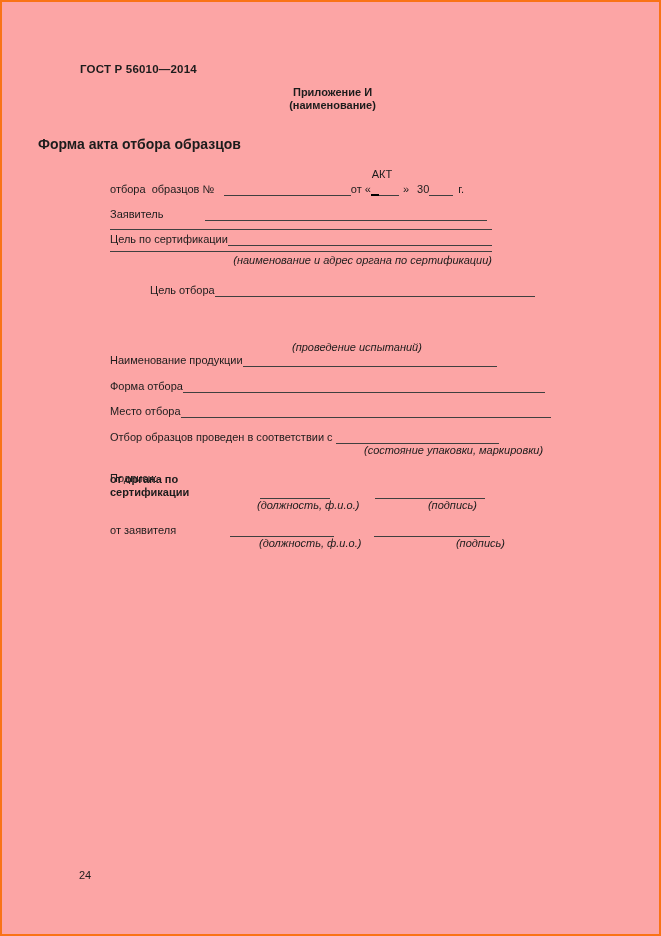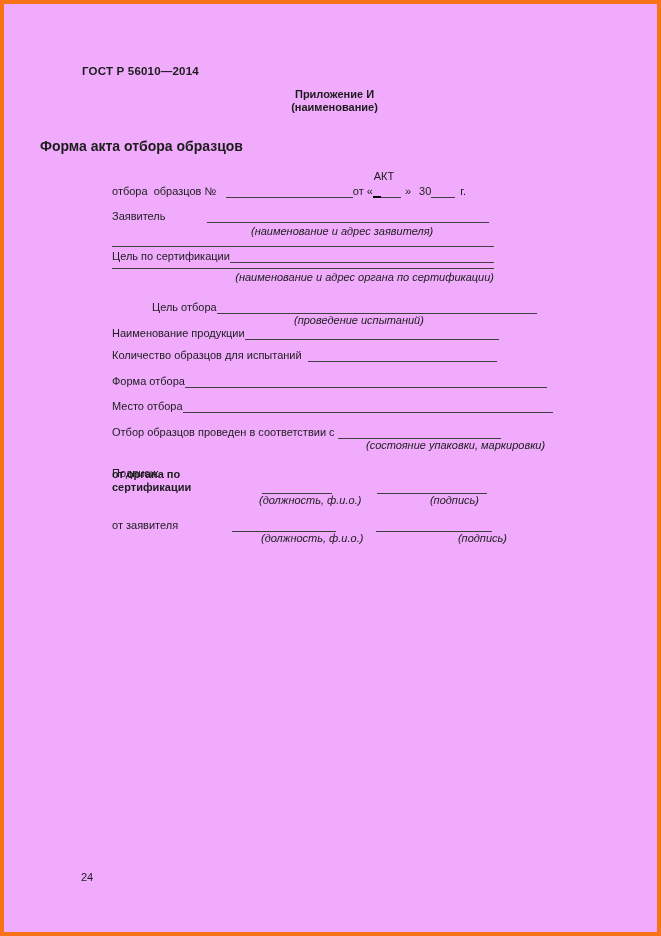--- a/index.html
+++ b/index.html
@@ -1,22 +1,22 @@
 <!DOCTYPE html>
 <html><head>
 <meta charset="utf-8">
 <style>
   html, body { margin: 0; padding: 0; background: #ffffff; }
   .page {
     position: relative;
     width: 661px;
     height: 936px;
     box-sizing: border-box;
-    background: #f0abfc;
-    border: 4px solid #f97316;
+    background: #fca5a5;
+    border: 2px solid #f97316;
     font-family: "Liberation Sans", sans-serif;
     font-size: 11px;
     color: #1c1c1c;
     overflow: hidden;
   }
   .pre { white-space: pre; }
 
   .gost-header {
     position: absolute;
     left: 78px;
@@ -105,52 +105,45 @@
       <span style="margin-left:4px;">»</span>
       <span style="margin-left:8px;">30</span>
       <span class="blank" style="width:24px;"></span>
       <span style="margin-left:5px;">г.</span>
     </div>
 
     <div class="row" style="width:377px; margin-top:12px;gap:36px;">
       <span>Заявитель</span>
       <span class="blank grow" style="margin-left:5px;"></span>
     </div>
-    <div class="row caption" style="margin-top:2px; padding-left:139px;">
-      <span>(наименование и адрес заявителя)</span>
-    </div>
 
     <div class="fullline" style="width:382px; height:6px; margin-top:2px;"></div>
 
     <div class="row" style="width:382px; margin-top:3px;">
       <span>Цель по сертификации</span>
       <span class="blank grow"></span>
     </div>
     <div class="fullline" style="width:382px; height:4px; margin-top:1px;"></div>
     <div class="row caption" style="width:382px; margin-top:2px; justify-content:flex-end;">
       <span>(наименование и адрес органа по сертификации)</span>
     </div>
 
     <div class="row" style="width:385px; margin-top:17px;padding-left:40px;">
       <span>Цель отбора</span>
       <span class="blank grow"></span>
     </div>
-    <div class="row caption" style="padding-left:182px;">
+    <div class="row caption" style="padding-left:182px;margin-top:44px;">
       <span>(проведение испытаний)</span>
     </div>
 
     <div class="row" style="width:387px;">
       <span>Наименование продукции</span>
       <span class="blank grow"></span>
     </div>
 
-    <div class="row" style="width:385px; margin-top:9px;">
-      <span>Количество образцов для испытаний</span>
-      <span class="blank grow" style="margin-left:6px;"></span>
-    </div>
 
     <div class="row" style="width:435px; margin-top:13px;">
       <span>Форма отбора</span>
       <span class="blank grow"></span>
     </div>
 
     <div class="row" style="width:441px; margin-top:12px;">
       <span>Место отбора</span>
       <span class="blank grow"></span>
     </div>

